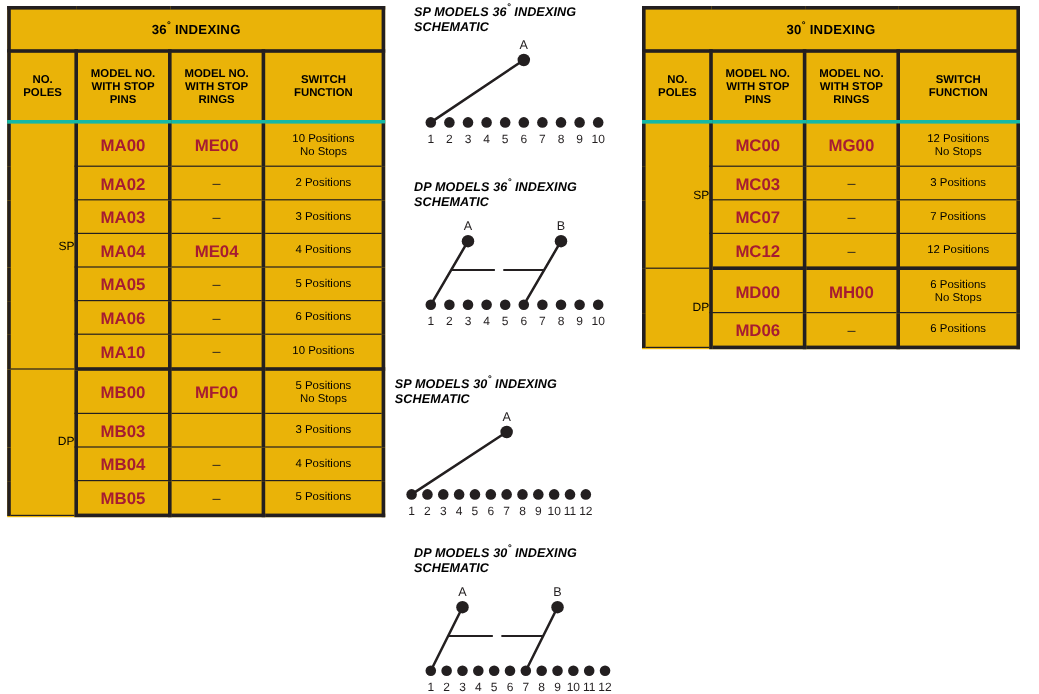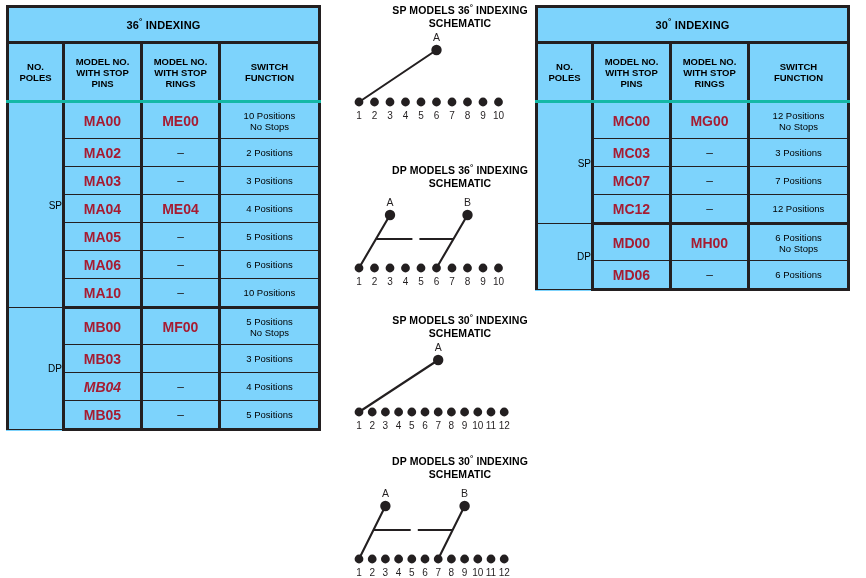--- a/index.html
+++ b/index.html
@@ -10,21 +10,21 @@
     color:#000;
     position:relative;
     overflow:hidden;
   }
   .panel{position:absolute;}
 
   
   table.spec{
     border-collapse:collapse;
     table-layout:fixed;
-    background:#7dd3fc;
+    background:#eab308;
   }
   table.spec td{
     border:1px solid #231f20;
     text-align:center;
     vertical-align:middle;
     padding:0;
   }
   
   table.spec{outline:none;}
   .spec .title-cell{
@@ -56,22 +56,22 @@
     font-size:9.5px;line-height:11px;
     border-right:3px solid #231f20;
   }
   .spec .dash{font-size:12px;color:#231f20;font-weight:normal;}
   .spec tr.group-end td{border-bottom:3px solid #231f20;}
   .spec tr.last td{border-bottom:3px solid #231f20;}
 
   
   .schem{position:absolute;width:230px;}
   .schem-title{
-    font-size:10.5px;font-weight:bold;text-align:center;
-    line-height:13px;letter-spacing:.1px;
+    font-size:10.5px;font-weight:bold;
+    line-height:13px;letter-spacing:.1px;font-style:italic;
   }
   .schem-svg{display:block;margin:0 auto;}
   .deg{font-size:8px;vertical-align:super;line-height:0;}
 </style>
 </head>
 <body>
 
 <div class="panel" style="left:6px;top:5px;">
   <table class="spec" id="tbl36">
       <colgroup>
@@ -131,21 +131,21 @@
           <td class="model" style="height:35px;">MB00</td>
           <td class="model" style="height:35px;">MF00</td>
           <td class="func" style="height:35px;">5 Positions<br>No Stops</td>
         </tr>
         <tr class="">
           <td class="model" style="height:27px;">MB03</td>
           <td class="model" style="height:27px;"></td>
           <td class="func" style="height:27px;">3 Positions</td>
         </tr>
         <tr class="">
-          <td class="model" style="height:27px;font-style:italic;">MB04</td>
+          <td class="model" style="height:27px;">MB04</td>
           <td class="model dash" style="height:27px;">–</td>
           <td class="func" style="height:27px;">4 Positions</td>
         </tr>
         <tr class="last">
           <td class="model" style="height:27px;">MB05</td>
           <td class="model dash" style="height:27px;">–</td>
           <td class="func" style="height:27px;">5 Positions</td>
         </tr>
       </tbody>
     </table>
@@ -228,21 +228,21 @@
         <text x="60.5" y="89" text-anchor="middle" font-family="Liberation Sans, sans-serif" font-size="10" fill="#231f20">4</text>
         <text x="76.0" y="89" text-anchor="middle" font-family="Liberation Sans, sans-serif" font-size="10" fill="#231f20">5</text>
         <text x="91.5" y="89" text-anchor="middle" font-family="Liberation Sans, sans-serif" font-size="10" fill="#231f20">6</text>
         <text x="107.0" y="89" text-anchor="middle" font-family="Liberation Sans, sans-serif" font-size="10" fill="#231f20">7</text>
         <text x="122.5" y="89" text-anchor="middle" font-family="Liberation Sans, sans-serif" font-size="10" fill="#231f20">8</text>
         <text x="138.0" y="89" text-anchor="middle" font-family="Liberation Sans, sans-serif" font-size="10" fill="#231f20">9</text>
         <text x="153.5" y="89" text-anchor="middle" font-family="Liberation Sans, sans-serif" font-size="10" fill="#231f20">10</text>
       </svg>
     </div>
   </div>
-<div class="schem" id="sch1" style="left:345px;top:164px;">
+<div class="schem" id="sch1" style="left:345px;top:150px;">
     <div class="schem-title">DP MODELS 36<span class="deg">°</span> INDEXING<br>SCHEMATIC</div>
     <div>
       <svg class="schem-svg" width="230" height="108" viewBox="0 0 230 108">
         <circle cx="14.0" cy="78" r="4.4" fill="#231f20"></circle>
         <circle cx="29.5" cy="78" r="4.4" fill="#231f20"></circle>
         <circle cx="45.0" cy="78" r="4.4" fill="#231f20"></circle>
         <circle cx="60.5" cy="78" r="4.4" fill="#231f20"></circle>
         <circle cx="76.0" cy="78" r="4.4" fill="#231f20"></circle>
         <circle cx="91.5" cy="78" r="4.4" fill="#231f20"></circle>
         <circle cx="107.0" cy="78" r="4.4" fill="#231f20"></circle>
@@ -263,21 +263,21 @@
         <text x="60.5" y="95" text-anchor="middle" font-family="Liberation Sans, sans-serif" font-size="10" fill="#231f20">4</text>
         <text x="76.0" y="95" text-anchor="middle" font-family="Liberation Sans, sans-serif" font-size="10" fill="#231f20">5</text>
         <text x="91.5" y="95" text-anchor="middle" font-family="Liberation Sans, sans-serif" font-size="10" fill="#231f20">6</text>
         <text x="107.0" y="95" text-anchor="middle" font-family="Liberation Sans, sans-serif" font-size="10" fill="#231f20">7</text>
         <text x="122.5" y="95" text-anchor="middle" font-family="Liberation Sans, sans-serif" font-size="10" fill="#231f20">8</text>
         <text x="138.0" y="95" text-anchor="middle" font-family="Liberation Sans, sans-serif" font-size="10" fill="#231f20">9</text>
         <text x="153.5" y="95" text-anchor="middle" font-family="Liberation Sans, sans-serif" font-size="10" fill="#231f20">10</text>
       </svg>
     </div>
   </div>
-<div class="schem" id="sch2" style="left:345px;top:314px;">
+<div class="schem" id="sch2" style="left:329px;top:314px;">
     <div class="schem-title">SP MODELS 30<span class="deg">°</span> INDEXING<br>SCHEMATIC</div>
     <div>
       <svg class="schem-svg" width="230" height="102" viewBox="0 0 230 102">
         <circle cx="14.0" cy="72" r="4.4" fill="#231f20"></circle>
         <circle cx="27.2" cy="72" r="4.4" fill="#231f20"></circle>
         <circle cx="40.4" cy="72" r="4.4" fill="#231f20"></circle>
         <circle cx="53.6" cy="72" r="4.4" fill="#231f20"></circle>
         <circle cx="66.8" cy="72" r="4.4" fill="#231f20"></circle>
         <circle cx="80.0" cy="72" r="4.4" fill="#231f20"></circle>
         <circle cx="93.2" cy="72" r="4.4" fill="#231f20"></circle>

